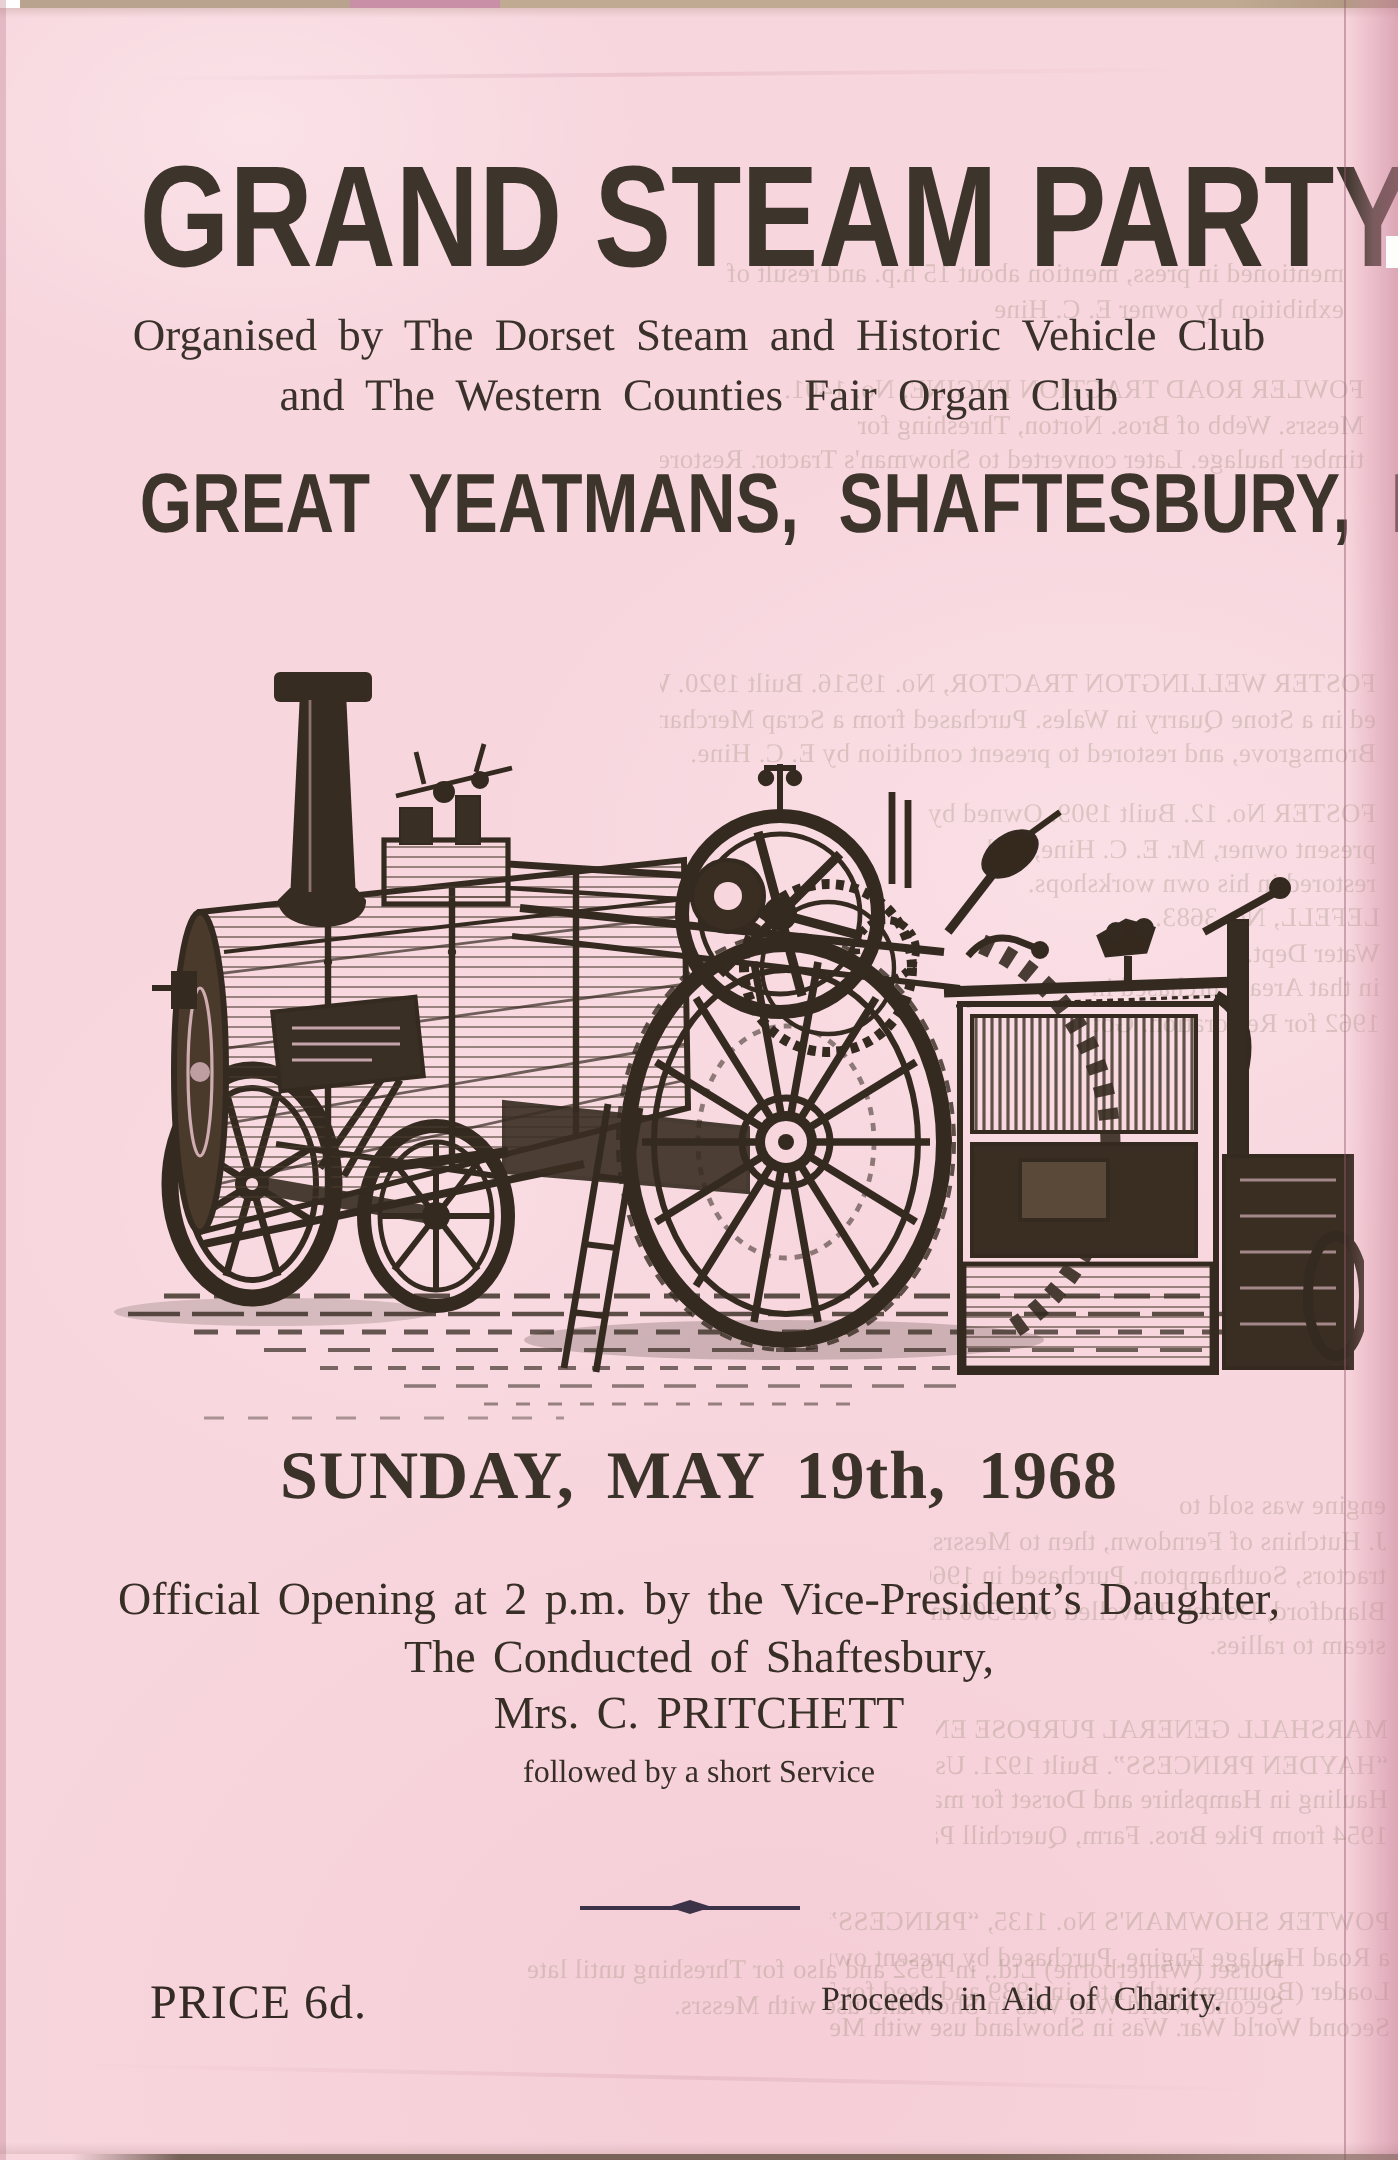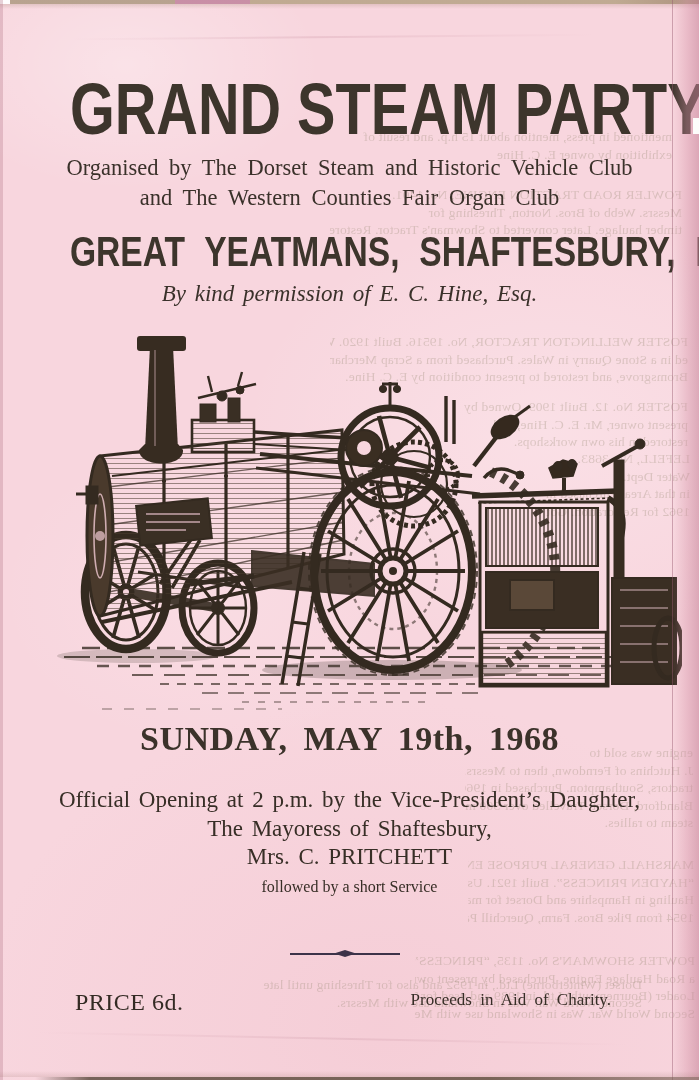--- a/index.html
+++ b/index.html
@@ -112,21 +112,20 @@
   </div>
 
   <div class="abs ctr title">GRAND STEAM PARTY</div>
 
   <div class="abs ctr org">
     <div>Organised by The Dorset Steam and Historic Vehicle Club</div>
     <div>and The Western Counties Fair Organ Club</div>
   </div>
 
   <div class="abs ctr venue">GREAT YEATMANS, SHAFTESBURY, DORSET</div>
-  <div class="abs ctr permission">By kind permission of E. C. Hine, Esq.</div>
 
   <svg class="abs engine" viewBox="0 0 640 390">
     <defs>
       <pattern id="hx" width="5" height="5" patternUnits="userSpaceOnUse">
         <path d="M0 2.5 H5" stroke="#4a3b2e" stroke-width="1" opacity=".55"></path>
       </pattern>
       <pattern id="vx" width="8" height="8" patternUnits="userSpaceOnUse">
         <path d="M2 0 V8 M6 0 V8" stroke="#3a2e23" stroke-width="1.6" opacity=".8"></path>
       </pattern>
     </defs>
@@ -273,21 +272,21 @@
       <rect x="570" y="252" width="64" height="106" fill="#3a2e23" stroke-width="2"></rect>
       <path d="M578 264 h48 M578 282 h48 M578 300 h48 M578 318 h48 M578 336 h48" stroke="#e9c3cd" stroke-width="1.6" opacity=".6"></path>
       <ellipse cx="626" cy="322" rx="14" ry="30" stroke-width="5"></ellipse>
     </g>
   </svg>
 
   <div class="abs ctr date">SUNDAY, MAY 19th, 1968</div>
 
   <div class="abs ctr opening">
     <div>Official Opening at 2 p.m. by the Vice-President’s Daughter,</div>
-    <div>The Mayoress of Shaftesbury,</div>
+    <div>The Conducted of Shaftesbury,</div>
     <div>Mrs. C. PRITCHETT</div>
   </div>
 
   <div class="abs ctr followed">followed by a short Service</div>
 
   <div class="abs divider">
     <div class="line"></div>
     <div class="diamond"></div>
   </div>
 

